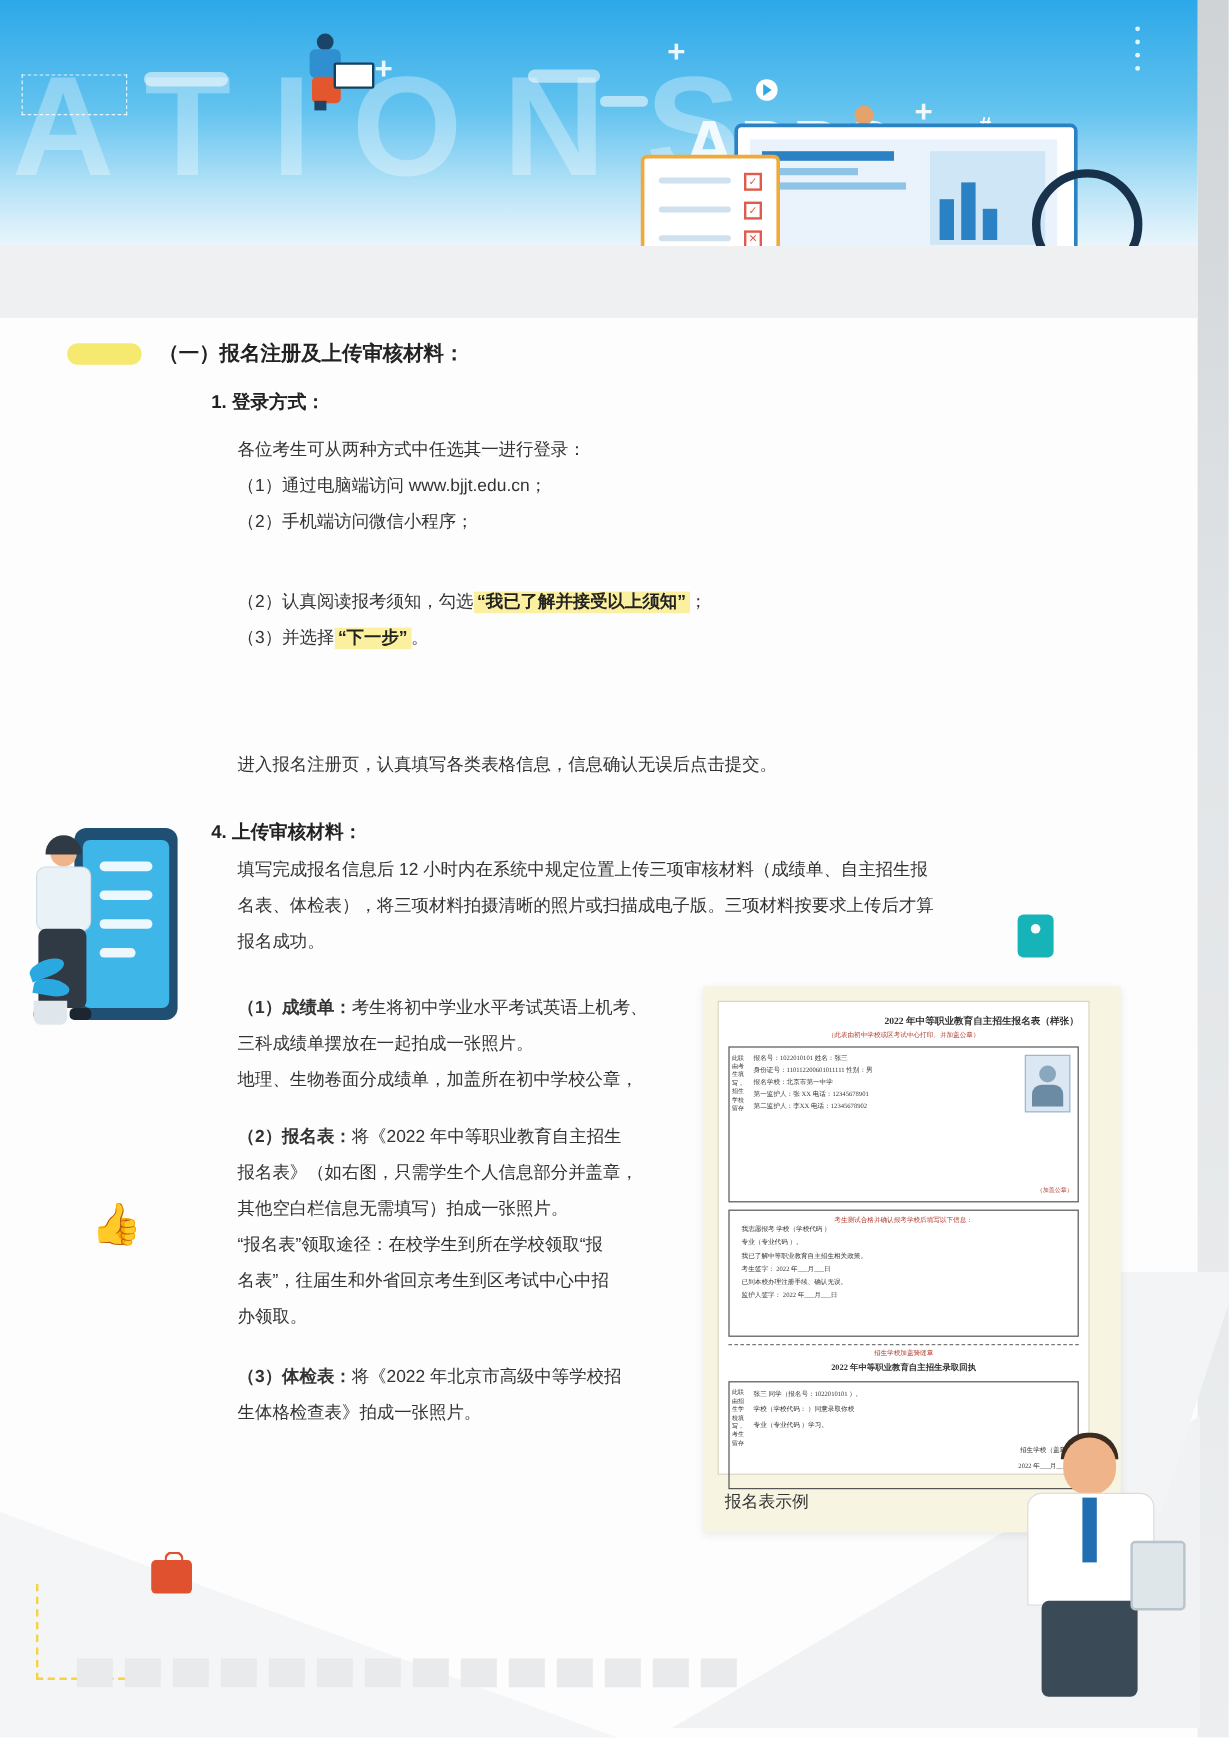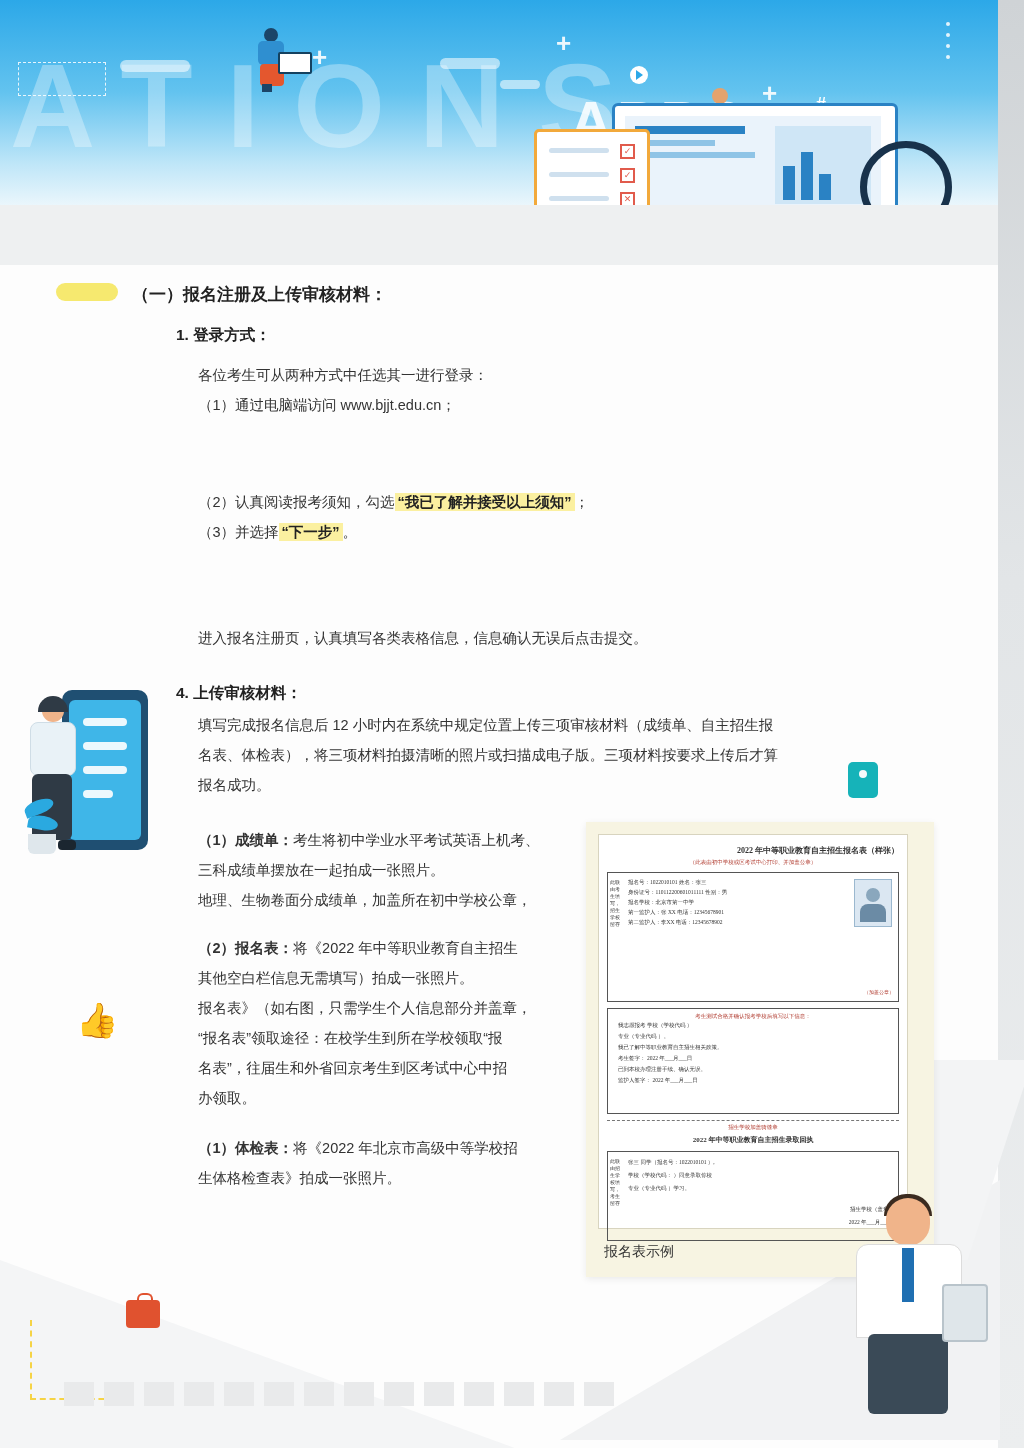--- a/index.html
+++ b/index.html
@@ -53,21 +53,21 @@
   .clipboard{position:absolute;left:-78px;bottom:60px;width:110px;height:130px;background:#fff;border:3px solid #f2a93b;border-radius:5px;}
   .clip-line{position:absolute;height:5px;background:#cfe0ee;left:12px;border-radius:3px;}
   .clip-check{position:absolute;width:11px;height:11px;border:2px solid #e15b4c;right:12px;font-size:9px;line-height:10px;text-align:center;color:#e15b4c;}
   .magnifier{position:absolute;right:20px;bottom:92px;width:78px;height:78px;border-radius:50%;border:7px solid #18324b;}
   .person{position:absolute;}
   
   .grey-shape{position:absolute;background:#f0f1f2;}
   .grey-tri{position:absolute;width:0;height:0;}
   
   .content{position:absolute;left:0;top:205px;width:998px;}
-  .heading-row{position:absolute;left:56px;top:78px;display:flex;align-items:flex-start;}
+  .heading-row{position:absolute;left:56px;top:78px;display:flex;align-items:center;}
   .pill{width:62px;height:18px;border-radius:9px;background:#f6e96f;}
   .h-title{margin-left:14px;font-size:17px;font-weight:bold;color:#222;}
   .sec{position:absolute;color:#222;}
   .sec-title{font-size:15.5px;font-weight:bold;}
   .body-text{font-size:14.5px;line-height:30px;color:#333;}
   .hl{background:#fbf0a0;padding:1px 3px;font-weight:bold;color:#222;}
   .bold{font-weight:bold;}
   
   .formcard{
     position:absolute;left:586px;top:822px;width:348px;height:455px;
@@ -197,20 +197,21 @@
     </div>
 
     <div class="sec" style="left:176px;top:120px;width:700px;">
       <div class="sec-title">
         <span>1.</span>
         <span>登录方式：</span>
       </div>
       <div class="body-text" style="margin-top:14px;margin-left:22px;">
         <div>各位考生可从两种方式中任选其一进行登录：</div>
         <div>（1）通过电脑端访问 www.bjjt.edu.cn；</div>
+        <div>（2）手机端访问微信小程序；</div>
       </div>
     </div>
 
     <div class="sec" style="left:176px;top:276px;width:700px;">
       <div class="body-text" style="margin-top:6px;margin-left:22px;">
         <div>
           <span>（2）认真阅读报考须知，勾选</span><span class="hl">“我已了解并接受以上须知”</span><span>；</span>
         </div>
         <div>
           <span>（3）并选择</span><span class="hl">“下一步”</span><span>。</span>
@@ -240,31 +241,31 @@
       <div class="body-text">
         <span class="bold">（1）成绩单：</span><span>考生将初中学业水平考试英语上机考、</span>
         <div>三科成绩单摆放在一起拍成一张照片。</div>
         <div>地理、生物卷面分成绩单，加盖所在初中学校公章，</div>
       </div>
     </div>
 
     <div class="sec" style="left:198px;top:728px;width:380px;">
       <div class="body-text">
         <span class="bold">（2）报名表：</span><span>将《2022 年中等职业教育自主招生</span>
+        <div>报名表》（如右图，只需学生个人信息部分并盖章，</div>
         <div>其他空白栏信息无需填写）拍成一张照片。</div>
-        <div>报名表》（如右图，只需学生个人信息部分并盖章，</div>
         <div>“报名表”领取途径：在校学生到所在学校领取“报</div>
         <div>名表”，往届生和外省回京考生到区考试中心中招</div>
         <div>办领取。</div>
       </div>
     </div>
 
     <div class="sec" style="left:198px;top:928px;width:380px;">
       <div class="body-text">
-        <span class="bold">（1）体检表：</span><span>将《2022 年北京市高级中等学校招</span>
+        <span class="bold">（3）体检表：</span><span>将《2022 年北京市高级中等学校招</span>
         <div>生体格检查表》拍成一张照片。</div>
       </div>
     </div>
   </div>
 
   <div class="formcard">
     <div class="formsheet">
       <div class="fs-title">2022 年中等职业教育自主招生报名表（样张）</div>
       <div class="fs-sub">（此表由初中学校或区考试中心打印、并加盖公章）</div>
 

